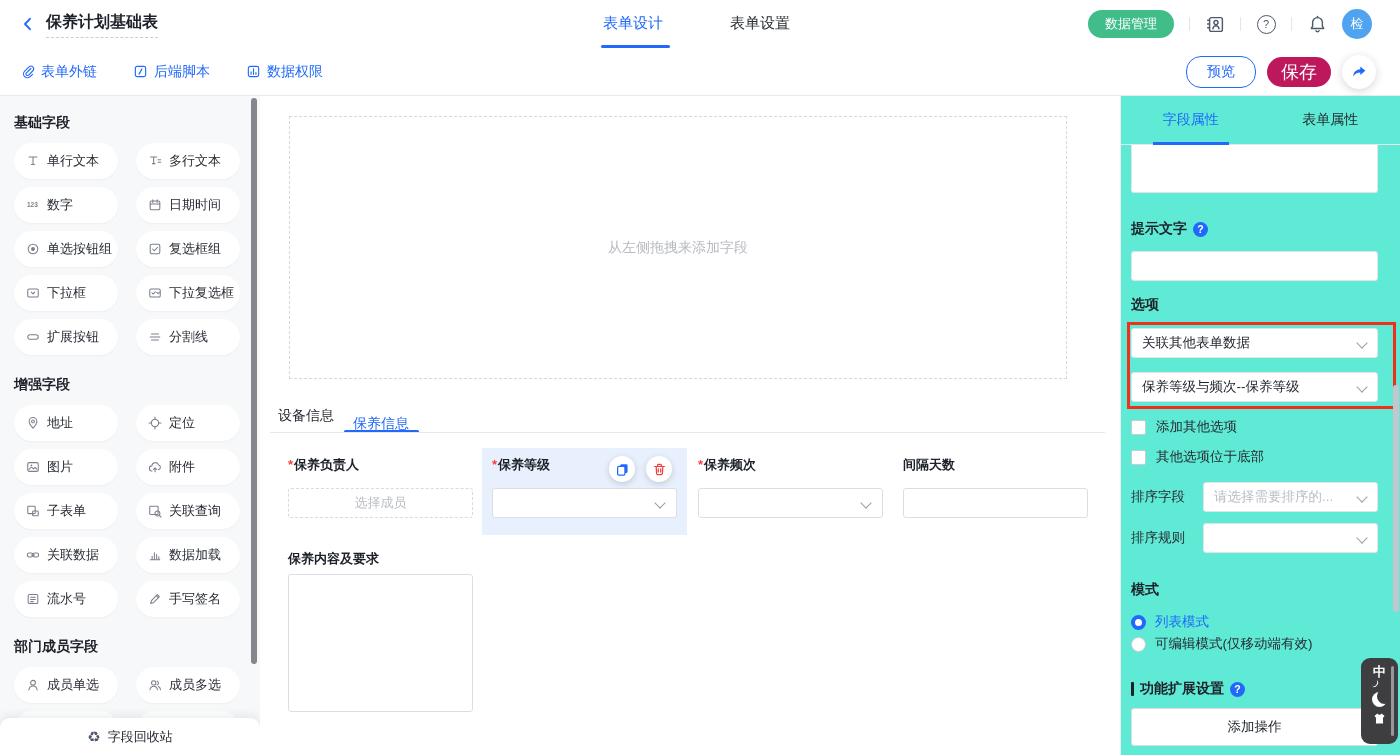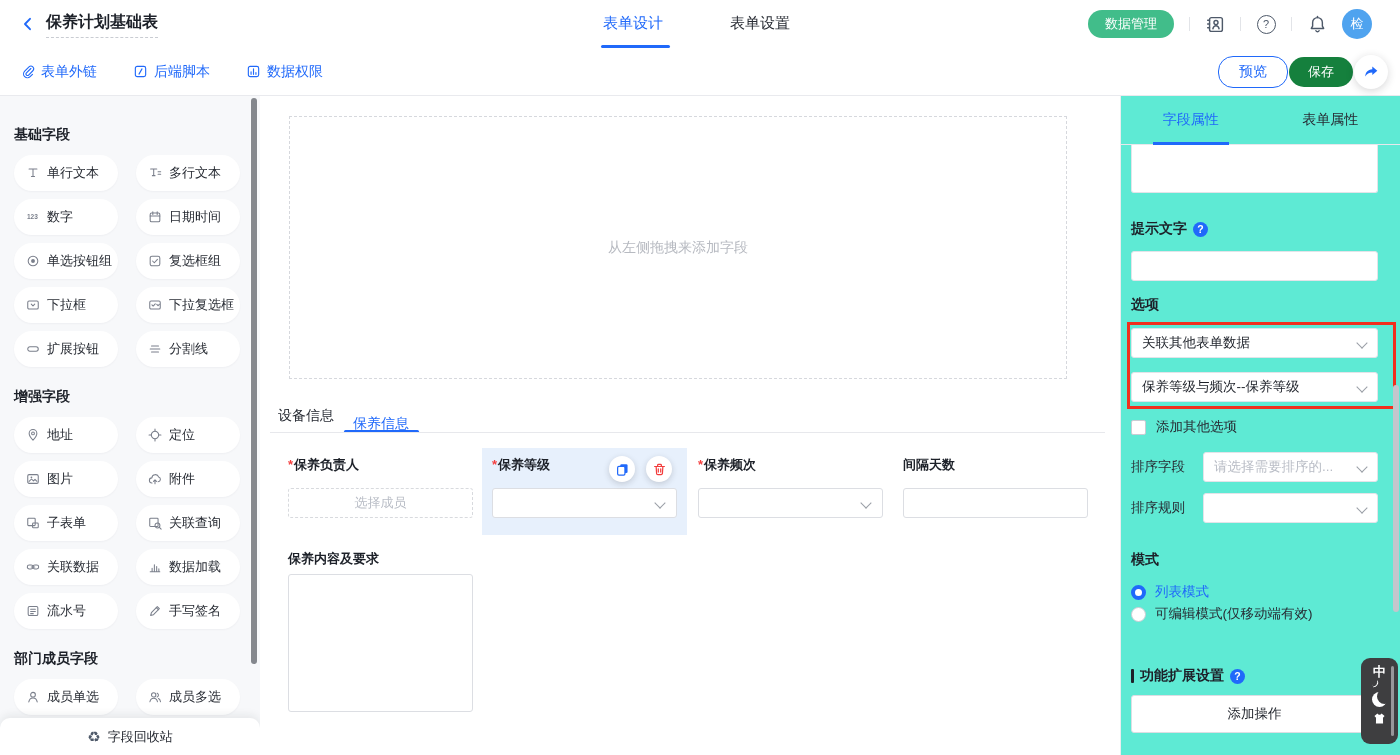--- a/index.html
+++ b/index.html
@@ -17,29 +17,29 @@
   .vsep{width:1px;height:14px;background:#e2e4e8;}
   .hicon{width:20px;height:20px;display:flex;align-items:center;justify-content:center;color:#4e5969;cursor:pointer;}
   .help-circle{width:17px;height:17px;border-radius:50%;border:1.4px solid #4e5969;color:#4e5969;font-size:11px;display:flex;align-items:center;justify-content:center;}
   .help-circle::after{content:"?";}
   .avatar{width:30px;height:30px;border-radius:50%;background:#4fa3ef;color:#fff;font-size:13px;display:flex;align-items:center;justify-content:center;cursor:pointer;}
   
   .subbar{position:absolute;top:48px;left:0;right:0;height:47px;background:#fff;border-bottom:1px solid #e9eaee;}
   .sb-links{position:absolute;left:20px;top:0;height:47px;display:flex;align-items:center;gap:36px;}
   .sb-link{display:flex;align-items:center;gap:6px;color:#2069fa;font-size:14px;cursor:pointer;}
   .sb-link .ic{display:flex;}
-  .sb-right{position:absolute;right:12px;top:0;height:47px;display:flex;align-items:center;gap:1px;}
+  .sb-right{position:absolute;right:24px;top:0;height:47px;display:flex;align-items:center;gap:11px;}
   .btn-preview{width:68px;height:30px;border-radius:15px;border:1px solid #2069fa;color:#2069fa;background:#fff;font-size:14px;display:flex;align-items:center;justify-content:center;cursor:pointer;}
-  .btn-save{width:64px;height:30px;border-radius:15px;background:#15803d;color:#fff;font-size:13px;display:flex;align-items:center;justify-content:center;cursor:pointer;}
+  .btn-save{width:64px;height:30px;border-radius:15px;background:#be185d;color:#fff;font-size:18px;display:flex;align-items:center;justify-content:center;cursor:pointer;}
   .btn-share{width:34px;height:34px;border-radius:50%;background:#fff;box-shadow:0 2px 8px rgba(31,35,41,.18);display:flex;align-items:center;justify-content:center;cursor:pointer;}
   
   .sidebar{position:absolute;top:96px;left:0;bottom:0;width:260px;background:#f7f8fa;overflow:hidden;}
   .side-scroll{padding:18px 0 0 14px;}
   .sec-title{font-size:14px;font-weight:700;margin:21px 0 11px 0;color:#1d2129;}
-  .sec-title:first-child{margin-top:12px;}
+  .sec-title:first-child{margin-top:0;}
   .pill-grid{display:grid;grid-template-columns:104px 104px;gap:8px 18px;}
   .pill{box-sizing:border-box;height:36px;background:#fff;border-radius:18px;display:flex;align-items:center;gap:7px;padding-left:12px;font-size:13px;color:#272b33;cursor:grab;box-shadow:0 1px 2px rgba(31,35,41,.04);}
   .pill .p-ic{display:flex;color:#7a7f8b;}
   .side-sb{position:absolute;right:3px;top:2px;width:6px;height:566px;background:#84878d;border-radius:3px;cursor:pointer;}
   .recycle-footer{position:absolute;left:0;right:0;bottom:0;height:37px;background:#fff;border-radius:10px 10px 0 0;box-shadow:0 -3px 8px rgba(31,35,41,.08);display:flex;align-items:center;justify-content:center;gap:7px;font-size:13px;color:#272b33;z-index:3;cursor:pointer;}
   .recycle-ic{color:#4e5969;font-size:15px;line-height:1;}
   
   .canvas{position:absolute;top:96px;left:260px;width:860px;bottom:12px;background:#fff;}
   .dropzone{position:absolute;left:29px;top:20px;width:776px;height:261px;border:1px dashed #d6d8dd;display:flex;align-items:center;justify-content:center;color:#b7bac1;font-size:14px;}
   .ctab{position:absolute;top:311px;font-size:14px;color:#272b33;cursor:pointer;}
@@ -78,21 +78,21 @@
   .srow{margin-top:16px;display:flex;align-items:center;}
   .srow.second{margin-top:11px;}
   .slabel{width:72px;font-size:13.5px;color:#272b33;flex:none;}
   .srow .psel{flex:1;}
   .mode-label{margin-top:28px;font-size:14px;font-weight:700;}
   .rrow{margin-top:14px;display:flex;align-items:center;gap:9px;font-size:13.5px;color:#272b33;cursor:pointer;}
   .rrow.second{margin-top:4px;}
   .radio{width:15px;height:15px;box-sizing:border-box;border-radius:50%;border:1px solid #c9ccd3;background:#fff;flex:none;}
   .radio.on{border:4.5px solid #2069fa;}
   .rrow .on-label{color:#2069fa;}
-  .ext-head{margin-top:44px;display:flex;align-items:center;gap:6px;font-size:14px;font-weight:700;}
+  .ext-head{margin-top:27px;display:flex;align-items:center;gap:6px;font-size:14px;font-weight:700;}
   .ext-bar{width:3px;height:14px;background:#1d2129;border-radius:1px;flex:none;}
   .add-btn{margin-top:10px;height:36px;background:#fff;border:1px solid #dcdee3;border-radius:3px;display:flex;align-items:center;justify-content:center;font-size:13.5px;cursor:pointer;}
   .panel-sb{position:absolute;right:1px;top:289px;width:6px;height:227px;background:#c3c6cc;border-radius:3px;cursor:pointer;}
   
   .widget{position:absolute;right:2px;top:658px;width:37px;height:86px;background:#3e3e40;border-radius:9px;z-index:6;display:flex;flex-direction:column;align-items:center;padding-top:7px;box-sizing:border-box;}
   .w-lang{color:#fff;font-size:13px;font-weight:700;line-height:1;cursor:pointer;}
   .w-swoosh{width:6px;height:5px;border:1.3px solid #fff;border-top:none;border-left:none;border-radius:0 0 7px 0;transform:rotate(-15deg);margin:3px 0 0 -8px;}
   .w-moon{width:15px;height:15px;border-radius:50%;box-shadow:inset 5px -3px 0 0 #fff;margin-top:5px;cursor:pointer;}
   .w-shirt{margin-top:4px;display:flex;cursor:pointer;}
   .w-sb{position:absolute;right:4px;top:8px;bottom:8px;width:3px;background:#97979a;border-radius:2px;}
@@ -456,20 +456,24 @@
         </div>
       <div class="psel">
           <span>保养等级与频次--保养等级</span>
         </div>
     </div>
 
     <div class="cbrow first">
       <span class="cbox"></span>
       <span>添加其他选项</span>
     </div>
+    <div class="cbrow">
+      <span class="cbox"></span>
+      <span>其他选项位于底部</span>
+    </div>
 
     <div class="srow">
       <span class="slabel">排序字段</span>
       <div class="psel">
           <span class="ph">请选择需要排序的...</span>
         </div>
     </div>
     <div class="srow second">
       <span class="slabel">排序规则</span>
       <div class="psel"></div>

